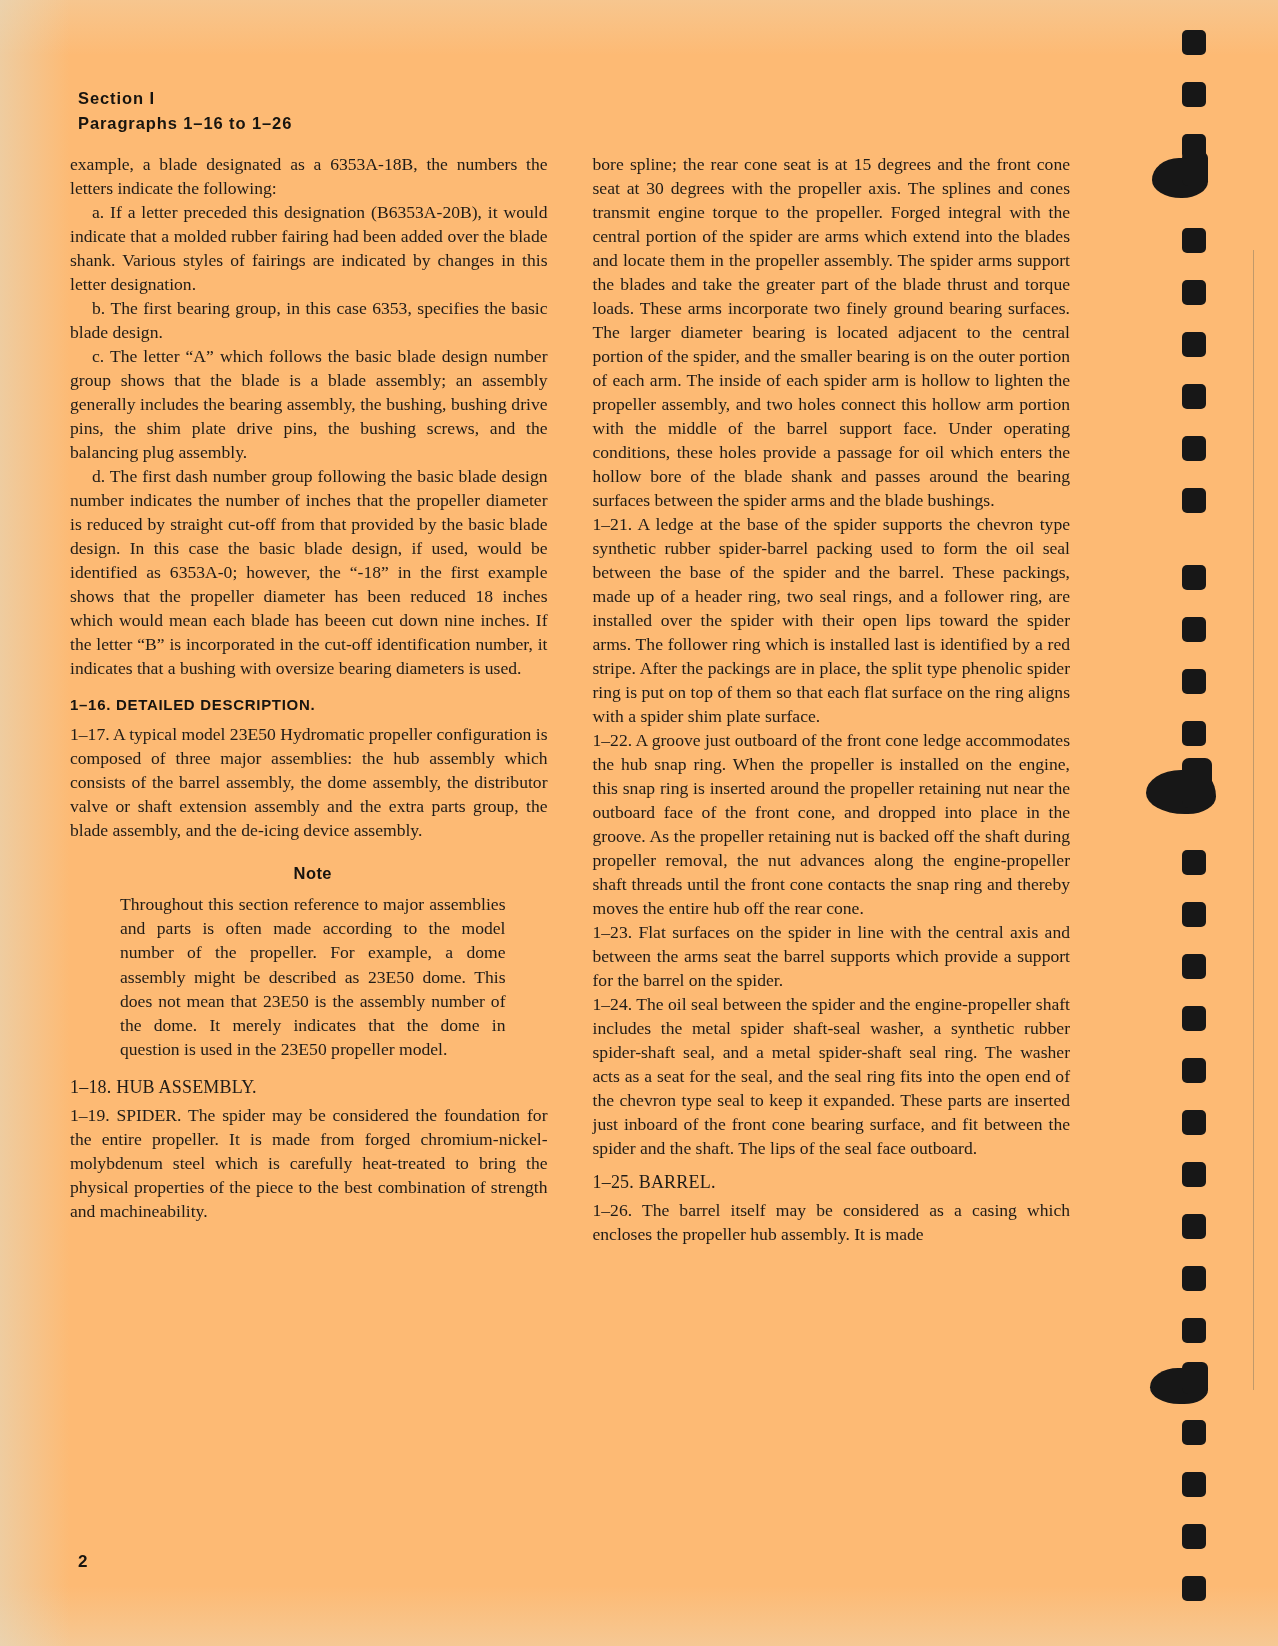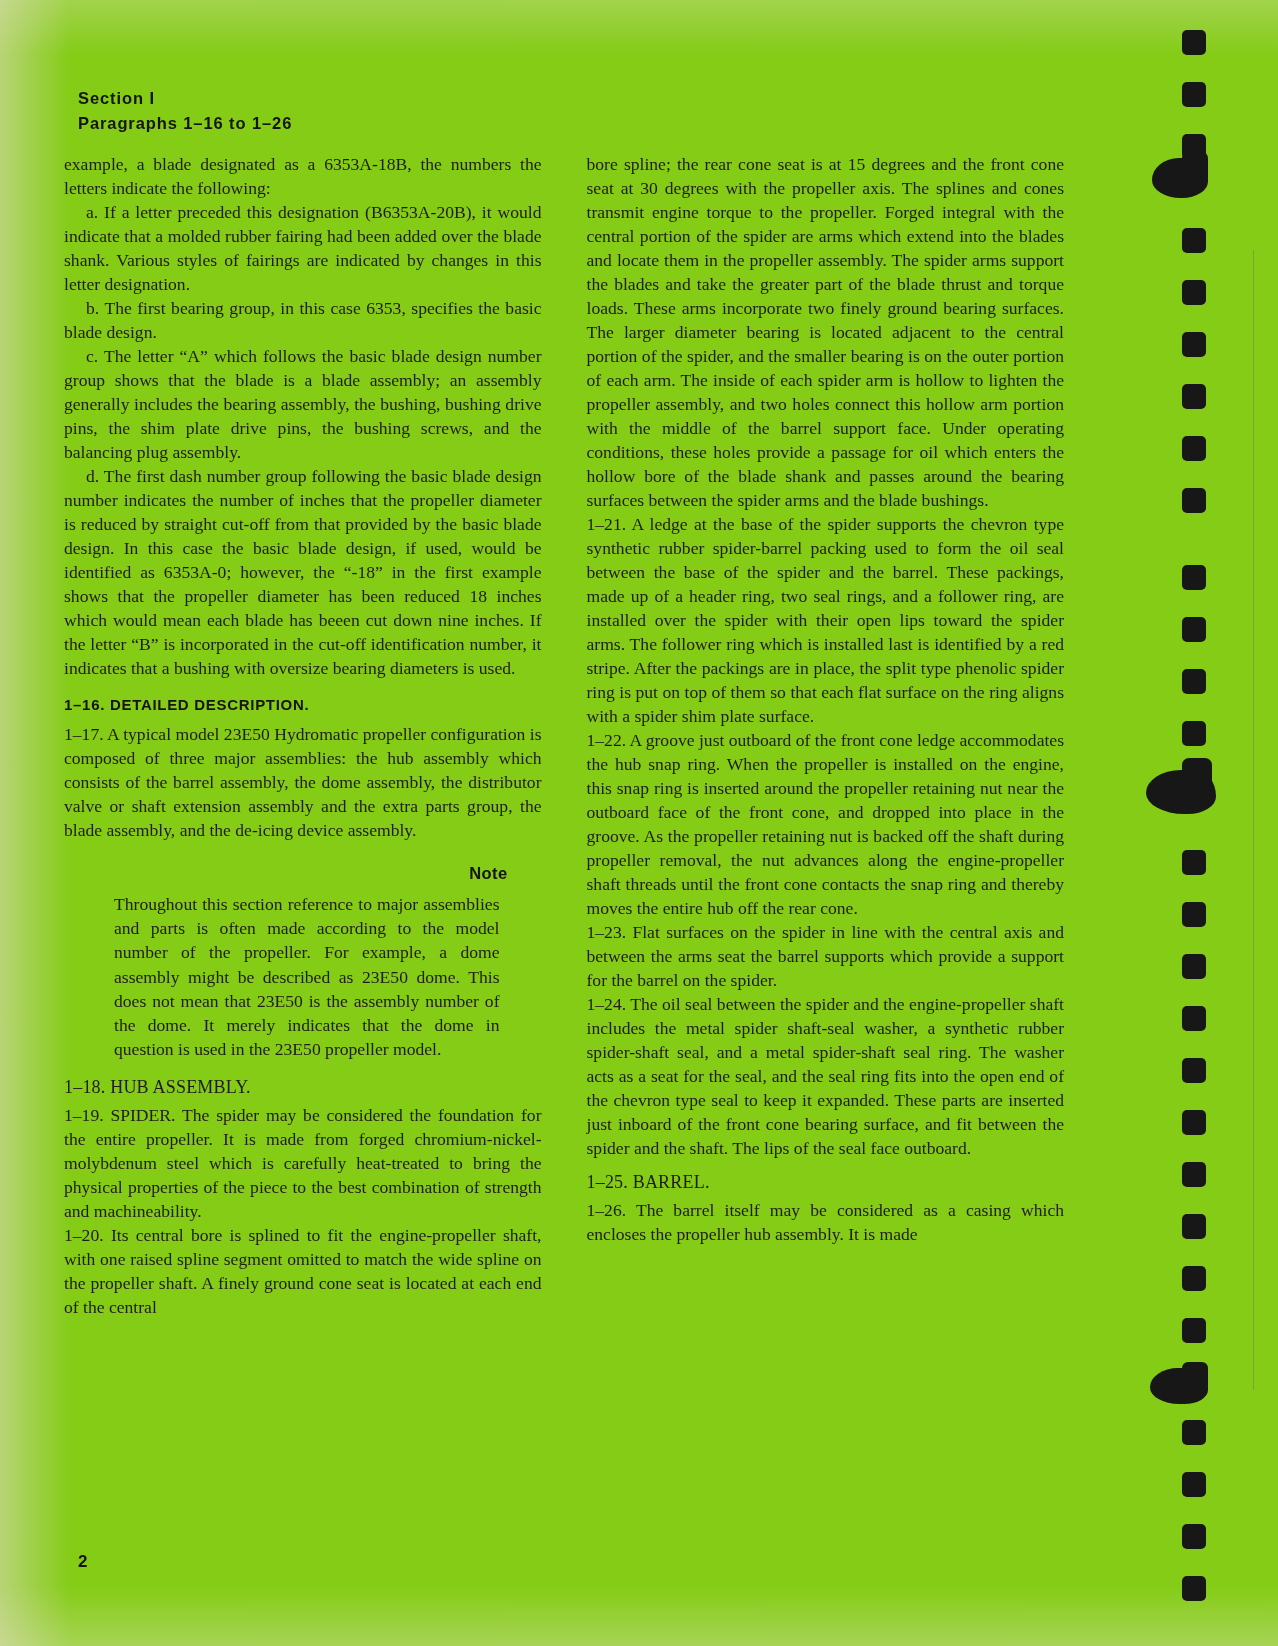--- a/index.html
+++ b/index.html
@@ -4,21 +4,21 @@
 <style>
   html, body {
     margin: 0;
     padding: 0;
     background: #7a7a7a;
   }
   .page {
     position: relative;
     width: 1278px;
     height: 1646px;
-    background: #84cc16;
+    background: #fdba74;
     overflow: hidden;
     font-family: "Liberation Serif", "DejaVu Serif", serif;
     color: #1a1714;
     box-sizing: border-box;
   }
   
   .paper-tint {
     position: absolute;
     inset: 0;
     background:
@@ -40,21 +40,21 @@
     font-weight: bold;
     font-size: 16.5px;
     letter-spacing: 0.9px;
     line-height: 25px;
     color: #17140f;
   }
 
   
   .columns {
     position: absolute;
-    left: 64px;
+    left: 70px;
     top: 152px;
     width: 1000px;
     display: flex;
     gap: 45px;
   }
   .col {
     width: 478px;
   }
 
   p.para {
@@ -98,21 +98,21 @@
 
   
   .note-block {
     margin: 22px 0 14px 0;
     padding: 0 34px 0 42px;
   }
   .note-title {
     font-family: "Liberation Sans", "DejaVu Sans", sans-serif;
     font-weight: bold;
     font-size: 16.5px;
-    text-align: right;
+    text-align: center;
     letter-spacing: 0.4px;
     margin-bottom: 9px;
     color: #17140f;
   }
   .note-body {
     font-size: 17.6px;
     line-height: 24.2px;
     text-align: justify;
     margin: 8px;
     color: #201c17;
@@ -227,21 +227,20 @@
       <p class="para">1–17. A typical model 23E50 Hydromatic propeller configuration is composed of three major assemblies: the hub assembly which consists of the barrel assembly, the dome assembly, the distributor valve or shaft extension assembly and the extra parts group, the blade assembly, and the de-icing device assembly.</p>
 
       <div class="note-block">
         <div class="note-title">Note</div>
         <p class="note-body">Throughout this section reference to major assemblies and parts is often made according to the model number of the propeller. For example, a dome assembly might be described as 23E50 dome. This does not mean that 23E50 is the assembly number of the dome. It merely indicates that the dome in question is used in the 23E50 propeller model.</p>
       </div>
 
       <h3 class="plain-head">1–18.  HUB ASSEMBLY.</h3>
 
       <p class="para">1–19. SPIDER. The spider may be considered the foundation for the entire propeller. It is made from forged chromium-nickel-molybdenum steel which is carefully heat-treated to bring the physical properties of the piece to the best combination of strength and machineability.</p>
-      <p class="para gap-before">1–20. Its central bore is splined to fit the engine-propeller shaft, with one raised spline segment omitted to match the wide spline on the propeller shaft. A finely ground cone seat is located at each end of the central</p>
     </div>
 
     <div class="col">
       <p class="para">bore spline; the rear cone seat is at 15 degrees and the front cone seat at 30 degrees with the propeller axis. The splines and cones transmit engine torque to the propeller. Forged integral with the central portion of the spider are arms which extend into the blades and locate them in the propeller assembly. The spider arms support the blades and take the greater part of the blade thrust and torque loads. These arms incorporate two finely ground bearing surfaces. The larger diameter bearing is located adjacent to the central portion of the spider, and the smaller bearing is on the outer portion of each arm. The inside of each spider arm is hollow to lighten the propeller assembly, and two holes connect this hollow arm portion with the middle of the barrel support face. Under operating conditions, these holes provide a passage for oil which enters the hollow bore of the blade shank and passes around the bearing surfaces between the spider arms and the blade bushings.</p>
       <p class="para gap-before">1–21. A ledge at the base of the spider supports the chevron type synthetic rubber spider-barrel packing used to form the oil seal between the base of the spider and the barrel. These packings, made up of a header ring, two seal rings, and a follower ring, are installed over the spider with their open lips toward the spider arms. The follower ring which is installed last is identified by a red stripe. After the packings are in place, the split type phenolic spider ring is put on top of them so that each flat surface on the ring aligns with a spider shim plate surface.</p>
       <p class="para gap-before">1–22. A groove just outboard of the front cone ledge accommodates the hub snap ring. When the propeller is installed on the engine, this snap ring is inserted around the propeller retaining nut near the outboard face of the front cone, and dropped into place in the groove. As the propeller retaining nut is backed off the shaft during propeller removal, the nut advances along the engine-propeller shaft threads until the front cone contacts the snap ring and thereby moves the entire hub off the rear cone.</p>
       <p class="para gap-before">1–23. Flat surfaces on the spider in line with the central axis and between the arms seat the barrel supports which provide a support for the barrel on the spider.</p>
       <p class="para gap-before">1–24. The oil seal between the spider and the engine-propeller shaft includes the metal spider shaft-seal washer, a synthetic rubber spider-shaft seal, and a metal spider-shaft seal ring. The washer acts as a seat for the seal, and the seal ring fits into the open end of the chevron type seal to keep it expanded. These parts are inserted just inboard of the front cone bearing surface, and fit between the spider and the shaft. The lips of the seal face outboard.</p>
 
       <h3 class="plain-head">1–25. BARREL.</h3>

